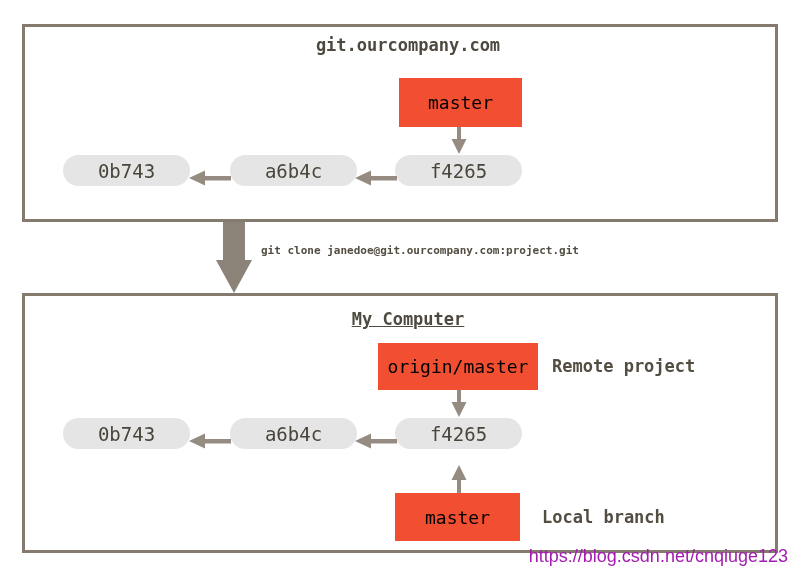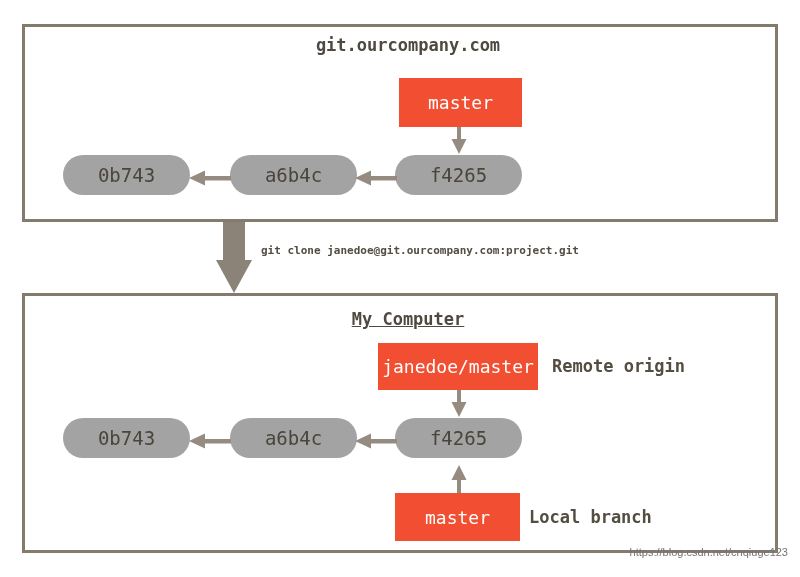--- a/index.html
+++ b/index.html
@@ -26,65 +26,65 @@
     font-weight: bold;
     font-size: 17px;
     color: #4f4a40;
     letter-spacing: 0px;
     padding-left: 8px;
   }
   #remote-title { top: 35px; }
   #local-title  { top: 309px; text-decoration: underline; }
   .pill {
     position: absolute;
-    width: 127px; height: 40px;
-    background: #a3a3a3;
+    width: 127px; height: 31px;
+    background: #e5e5e5;
     border-radius: 24px;
     display: flex;
     align-items: center;
     justify-content: center;
     font-size: 19px;
     color: #4a453b;
   }
   .tag {
     position: absolute;
     background: #f14e32;
-    color: #ffffff;
+    color: #000000;
     display: flex;
     align-items: center;
     justify-content: center;
     font-size: 18px;
   }
   #remote-master-tag { left: 399px; top: 78px;  width: 123px; height: 49px; }
   #origin-master-tag { left: 378px; top: 343px; width: 160px; height: 47px; }
   #local-master-tag  { left: 395px; top: 493px; width: 125px; height: 48px; }
   .note {
     position: absolute;
     font-weight: bold;
     font-size: 17px;
     color: #534d42;
     white-space: nowrap;
   }
   #remote-branch-note { left: 552px; top: 356px; }
-  #local-branch-note  { left: 529px; top: 507px; }
+  #local-branch-note  { left: 542px; top: 507px; }
   #clone-command {
     position: absolute;
     left: 261px; top: 244px;
     font-weight: bold;
     font-size: 11px;
     color: #534d42;
     white-space: nowrap;
   }
   .arrow { position: absolute; }
   #watermark {
     position: absolute;
     right: 12px; top: 546px;
     font-family: "Liberation Sans", sans-serif;
-    font-size: 11px;
-    color: #737373;
+    font-size: 18px;
+    color: #a21caf;
     white-space: nowrap;
     margin-left: 12px;
   }
 </style>
 </head>
 <body>
 
 <div id="canvas">
 
   <div id="remote-box" class="repo-box"></div>
@@ -112,22 +112,22 @@
 
   <svg class="arrow" style="left:216px; top:222px;" width="36" height="71" viewBox="0 0 36 71">
     <rect x="7" y="0" width="22" height="40" fill="#8b8278"></rect>
     <polygon points="0,38 36,38 18,71" fill="#8b8278"></polygon>
   </svg>
   <div id="clone-command">git clone janedoe@git.ourcompany.com:project.git</div>
 
   <div id="local-box" class="repo-box"></div>
   <div id="local-title" class="box-title">My Computer</div>
 
-  <div id="origin-master-tag" class="tag">janedoe/master</div>
-  <div id="remote-branch-note" class="note">Remote origin</div>
+  <div id="origin-master-tag" class="tag">origin/master</div>
+  <div id="remote-branch-note" class="note">Remote project</div>
 
   <svg class="arrow" style="left:449px; top:390px;" width="20" height="27" viewBox="0 0 20 27">
     <rect x="8" y="0" width="4" height="14" fill="#968b81"></rect>
     <polygon points="10,27 2.5,12 17.5,12" fill="#968b81"></polygon>
   </svg>
 
   <div class="pill" style="left:63px; top:418px;">0b743</div>
   <div class="pill" style="left:230px; top:418px;">a6b4c</div>
   <div class="pill" style="left:395px; top:418px;">f4265</div>
 

